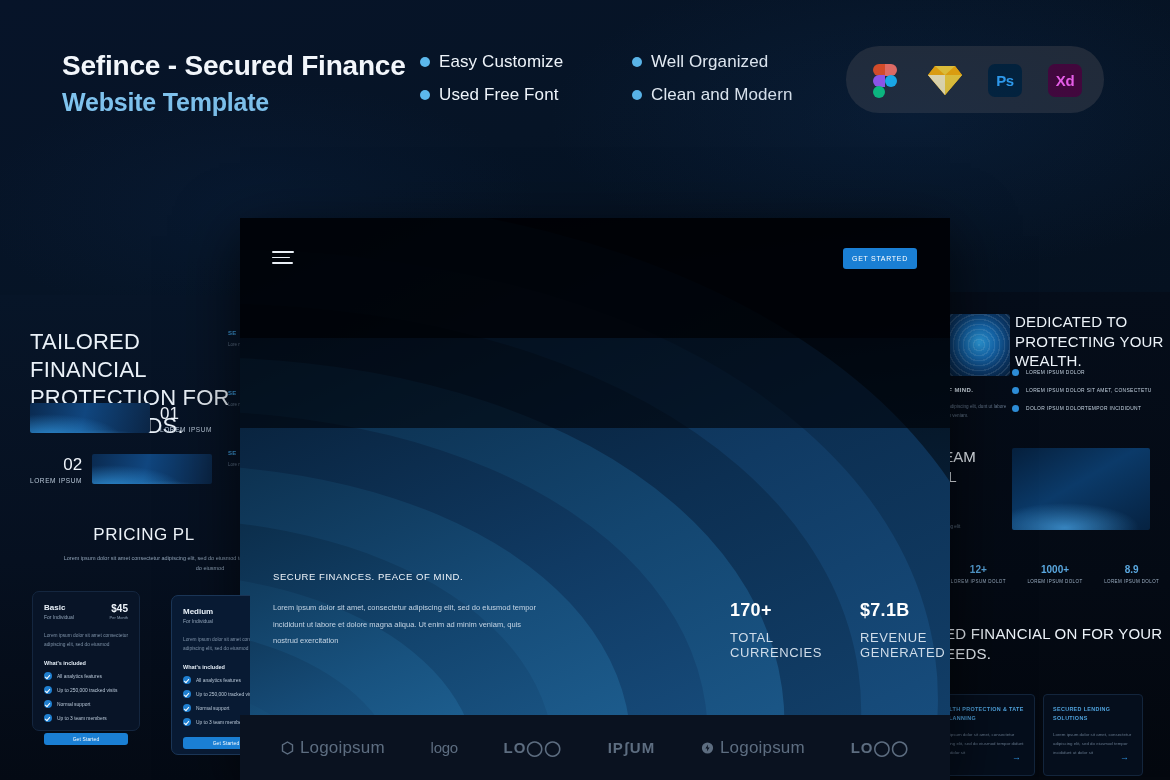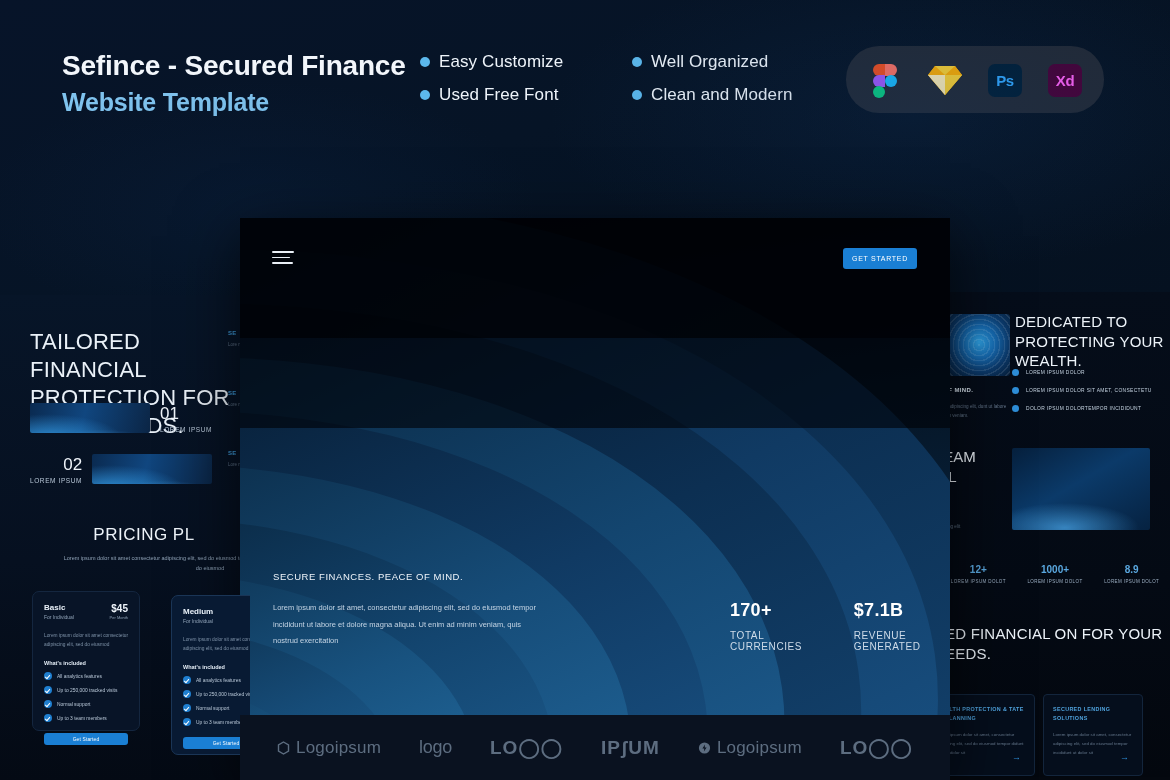--- a/index.html
+++ b/index.html
@@ -267,31 +267,31 @@
     font-size:9.5px; font-weight:500; letter-spacing:.55px; color:#eef4fa;
   }
   #hero-body{
     position:absolute; left:33px; top:382px; width:270px; z-index:4;
     font-size:7.5px; line-height:2.2; color:#c4d4e4;
   }
   #hero-stats{
     position:absolute; left:490px; top:382px; z-index:4; display:flex; gap:38px;
   }
   .hero-stat-val{ font-size:18px; font-weight:600; color:#ffffff; letter-spacing:.3px; }
-  .hero-stat-lab{ font-size:10px; letter-spacing:.6px; color:#cfdce9; margin-top:9px; text-transform:uppercase; }
+  .hero-stat-lab{ font-size:13px; letter-spacing:.6px; color:#cfdce9; margin-top:9px; text-transform:uppercase; }
 
   #logo-strip{
     position:absolute; left:0; bottom:0; width:710px; height:65px;
     background:#0a1220; display:flex; align-items:center; justify-content:space-around;
     padding:0 18px; z-index:6;
   }
   .brand-logo{ display:flex; align-items:center; gap:6px; color:#5d6d80; }
   .brand-text{ font-size:17px; font-weight:500; letter-spacing:.2px; }
-  .brand-text.lg{ font-size:18px; font-weight:400; letter-spacing:-.3px; }
-  .brand-text.wide{ font-size:19px; font-weight:600; letter-spacing:1px; }
+  .brand-text.lg{ font-size:15px; font-weight:400; letter-spacing:-.3px; }
+  .brand-text.wide{ font-size:15px; font-weight:600; letter-spacing:1px; }
 </style>
 </head>
 <body>
 
 <div id="promo-band">
   <div class="promo-title">Sefince - Secured Finance</div>
   <div class="promo-subtitle">Website Template</div>
 
   <div id="feature-list">
     <div class="feature-item">

